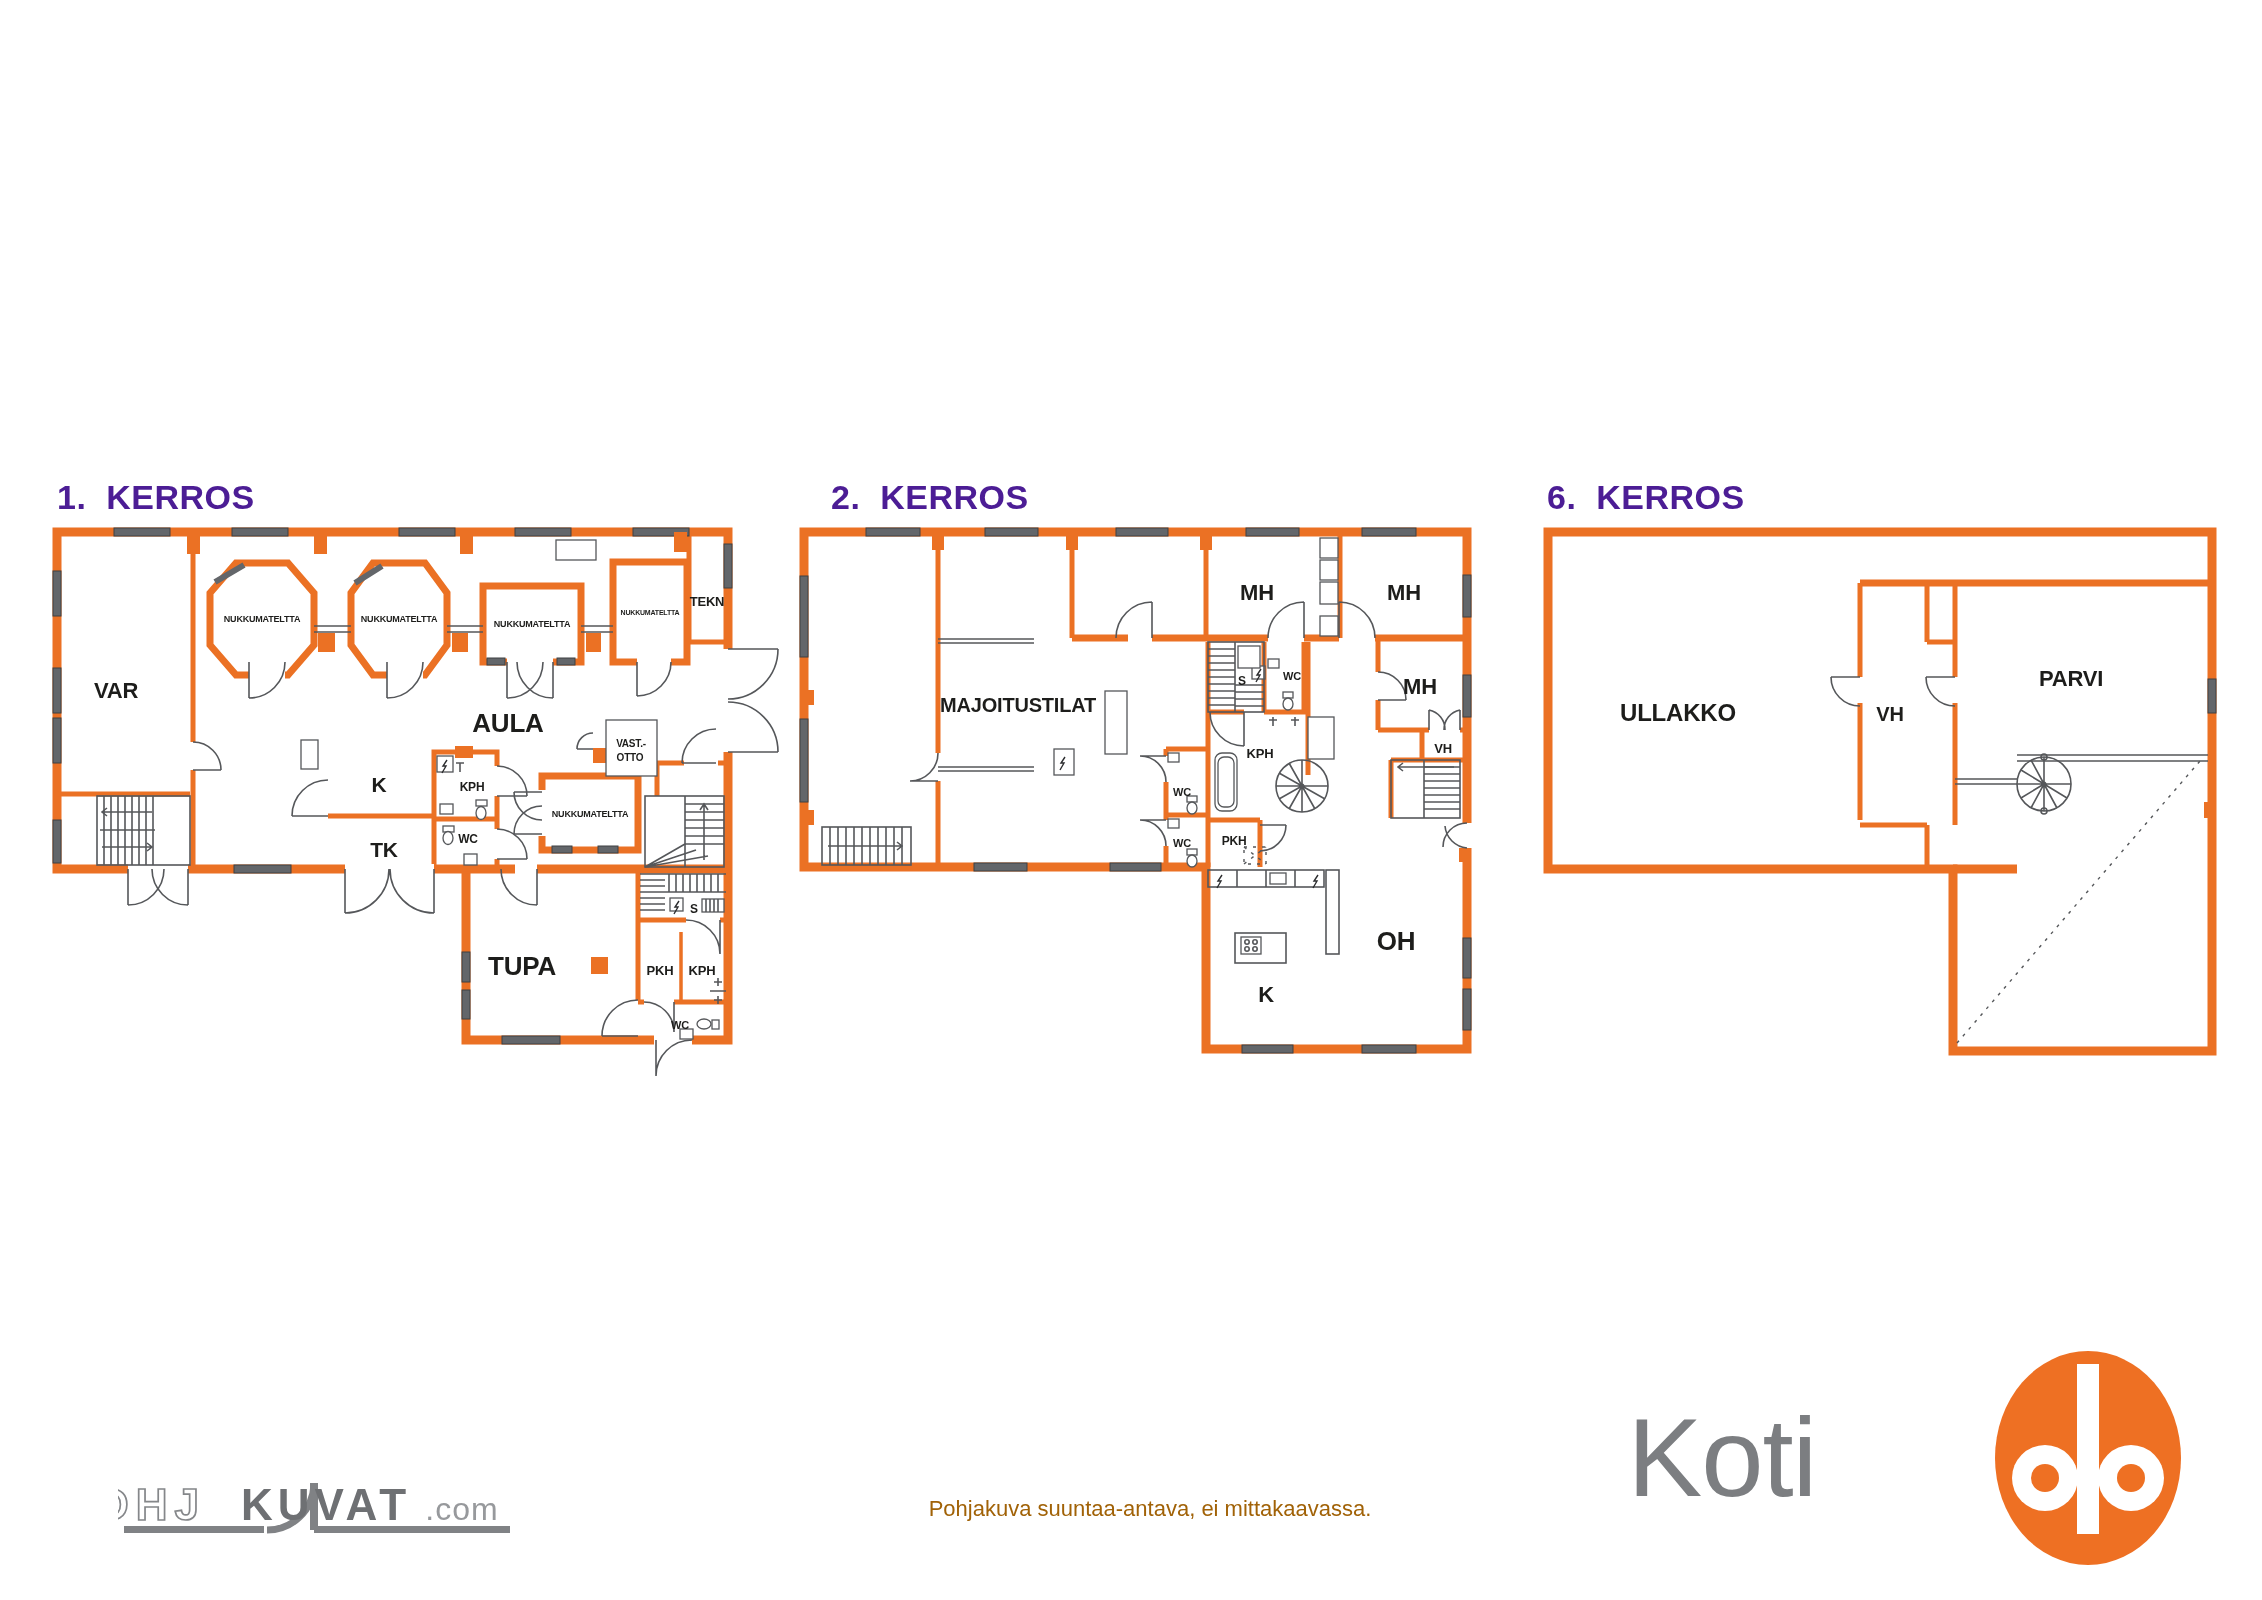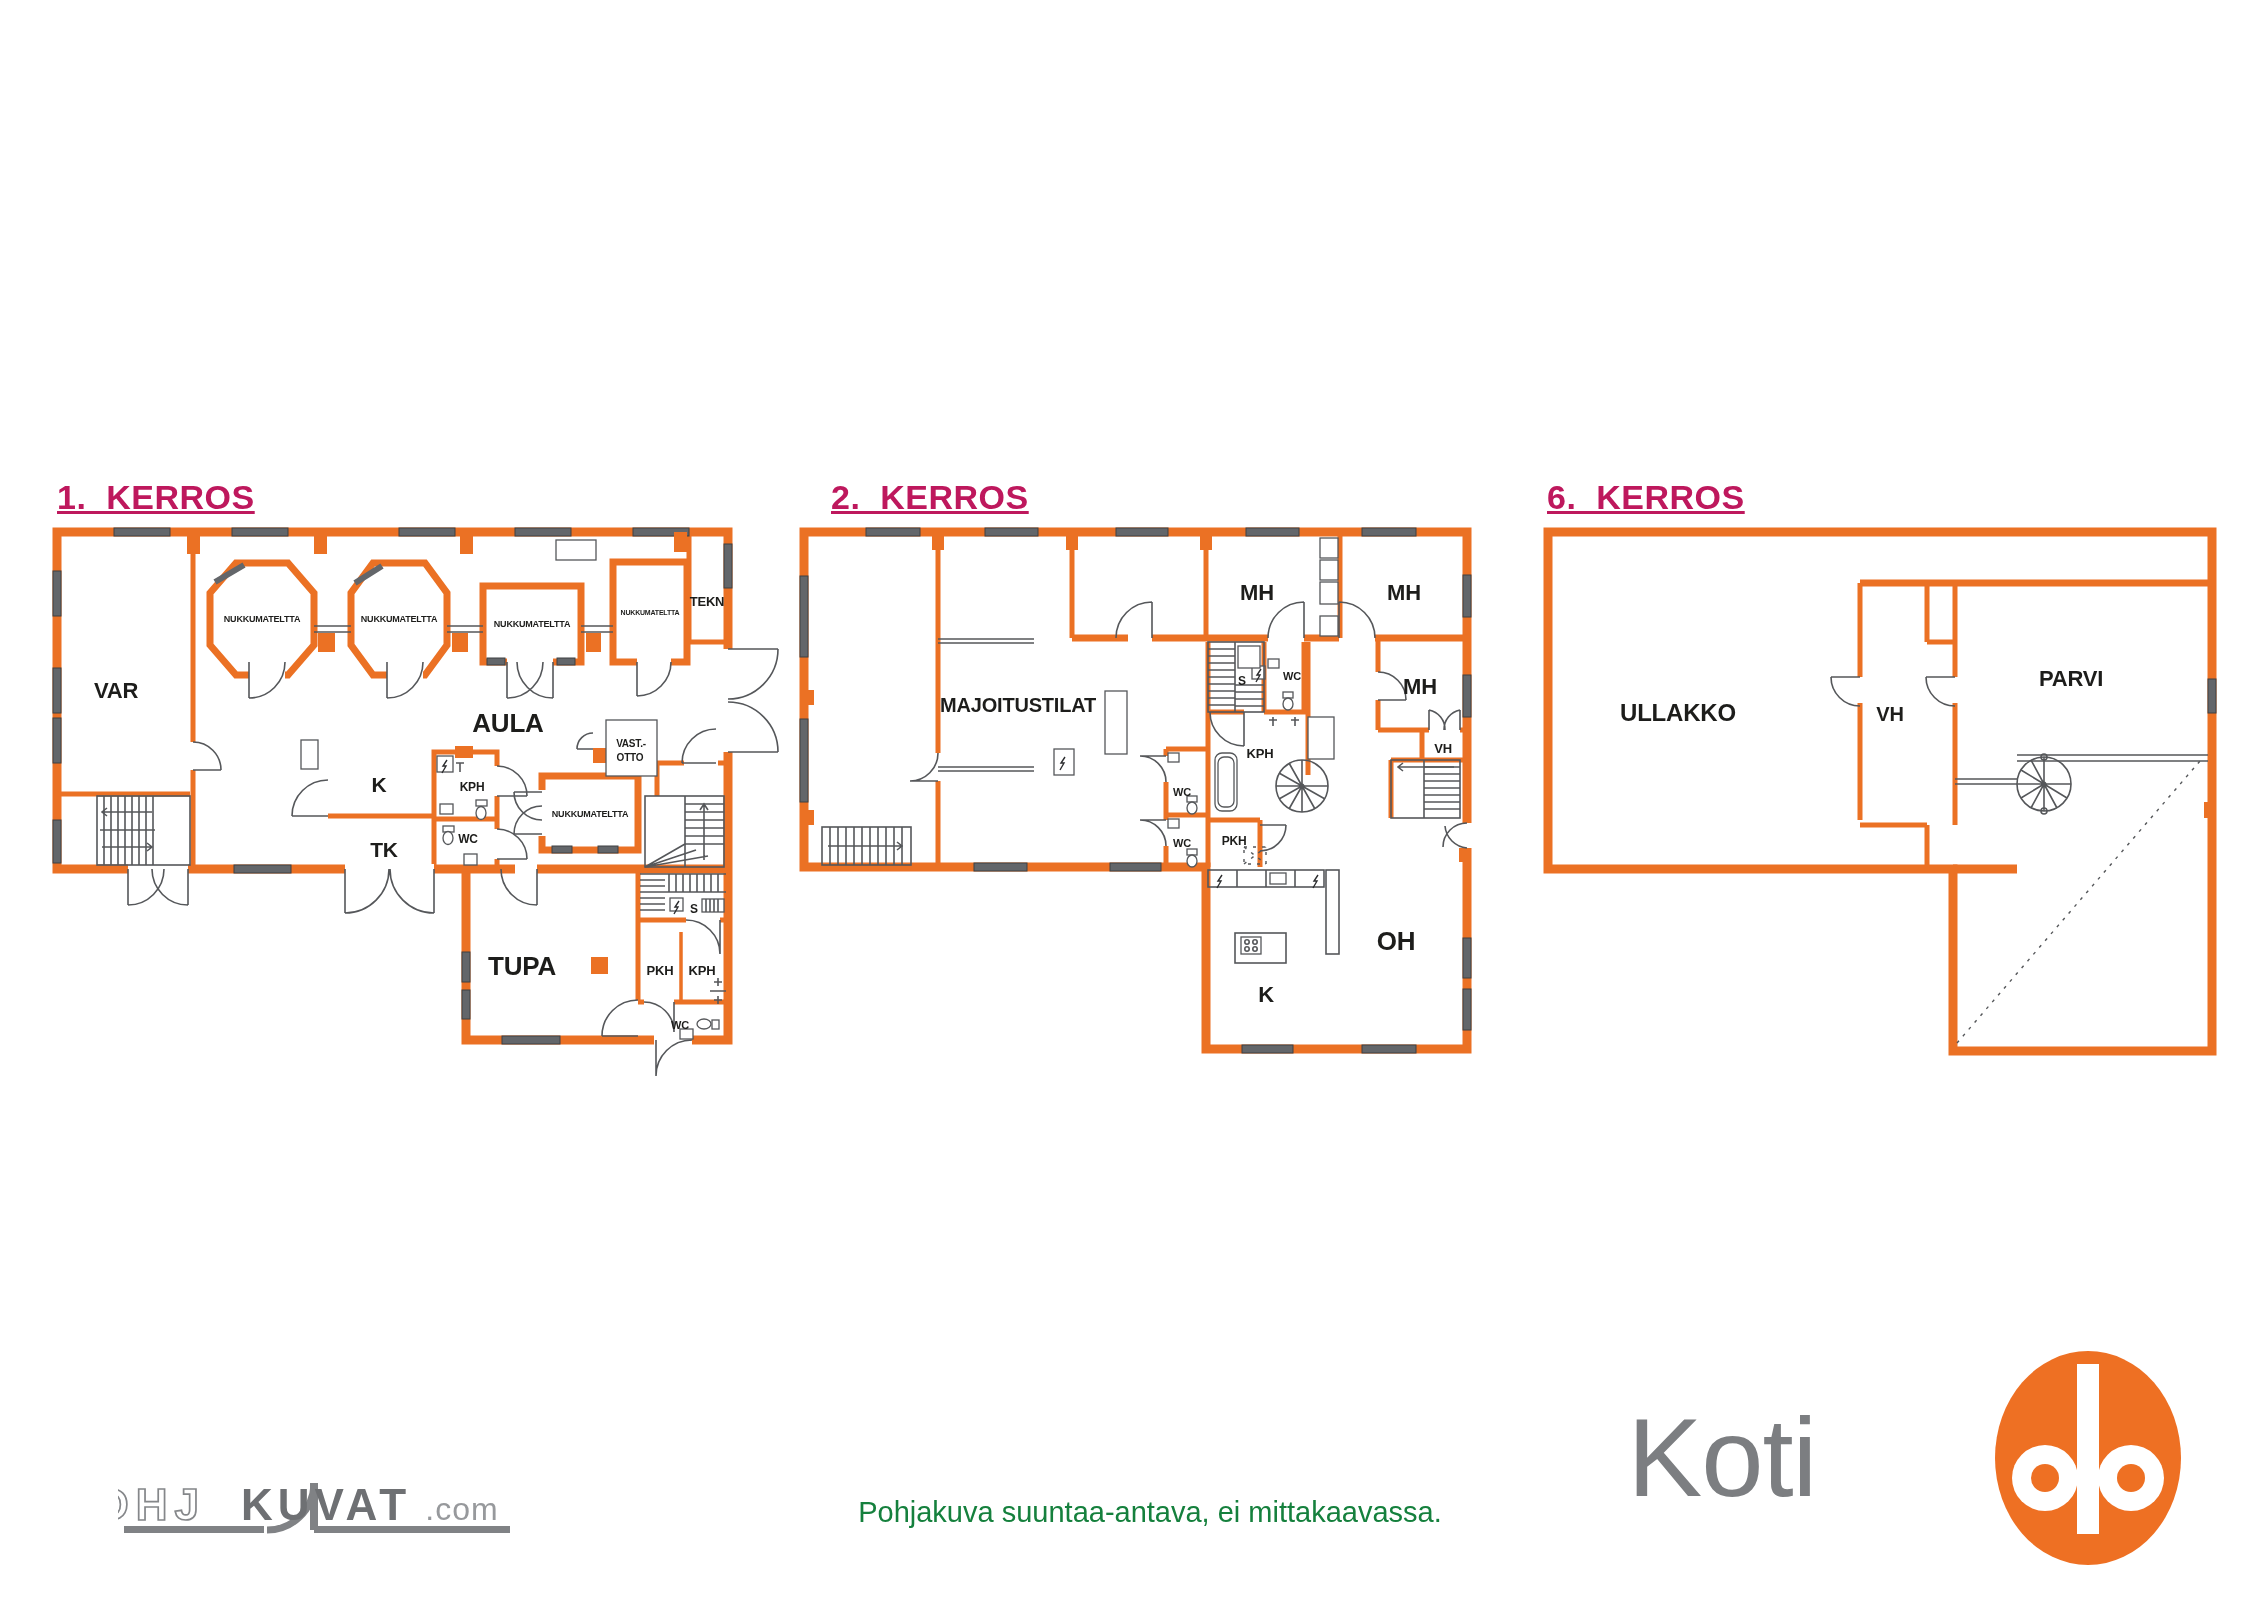--- a/index.html
+++ b/index.html
@@ -1,20 +1,20 @@
 <!DOCTYPE html>
 <html style="--wall: #EB7124; --win: #63666A; --line: #55575A; --op_orange: #EE7023;"><head>
 <meta charset="utf-8">
 <style>
   html,body{margin:0;padding:0;}
   body{width:2262px;height:1600px;background:#fff;position:relative;
        font-family:"Liberation Sans","DejaVu Sans",sans-serif;overflow:hidden;}
   .abs{position:absolute;}
-  .floor-title{font-size:34px;font-weight:600;color:#be185d;letter-spacing:.5px;white-space:pre;text-decoration:underline;}
-  .disclaimer{font-size:29px;color:#15803d;text-align:center;width:660px;}
+  .floor-title{font-size:34px;font-weight:600;color:#4c1d95;letter-spacing:.5px;white-space:pre;}
+  .disclaimer{font-size:22px;color:#a16207;text-align:center;width:660px;}
   svg{display:block;}
   svg text{font-family:"Liberation Sans","DejaVu Sans",sans-serif;fill:#1d1d1b;
            text-anchor:middle;letter-spacing:-.2px;font-weight:600;}
   .w8{stroke:var(--wall);stroke-width:9;fill:none;}
   .w7{stroke:var(--wall);stroke-width:7;fill:none;}
   .w5{stroke:var(--wall);stroke-width:5;fill:none;}
   .w4{stroke:var(--wall);stroke-width:3.5;fill:none;}
   .wf{fill:var(--wall);stroke:none;}
   .win{fill:var(--win);stroke:#3e4043;stroke-width:1;}
   .thin{stroke:var(--line);stroke-width:1.6;fill:none;}

